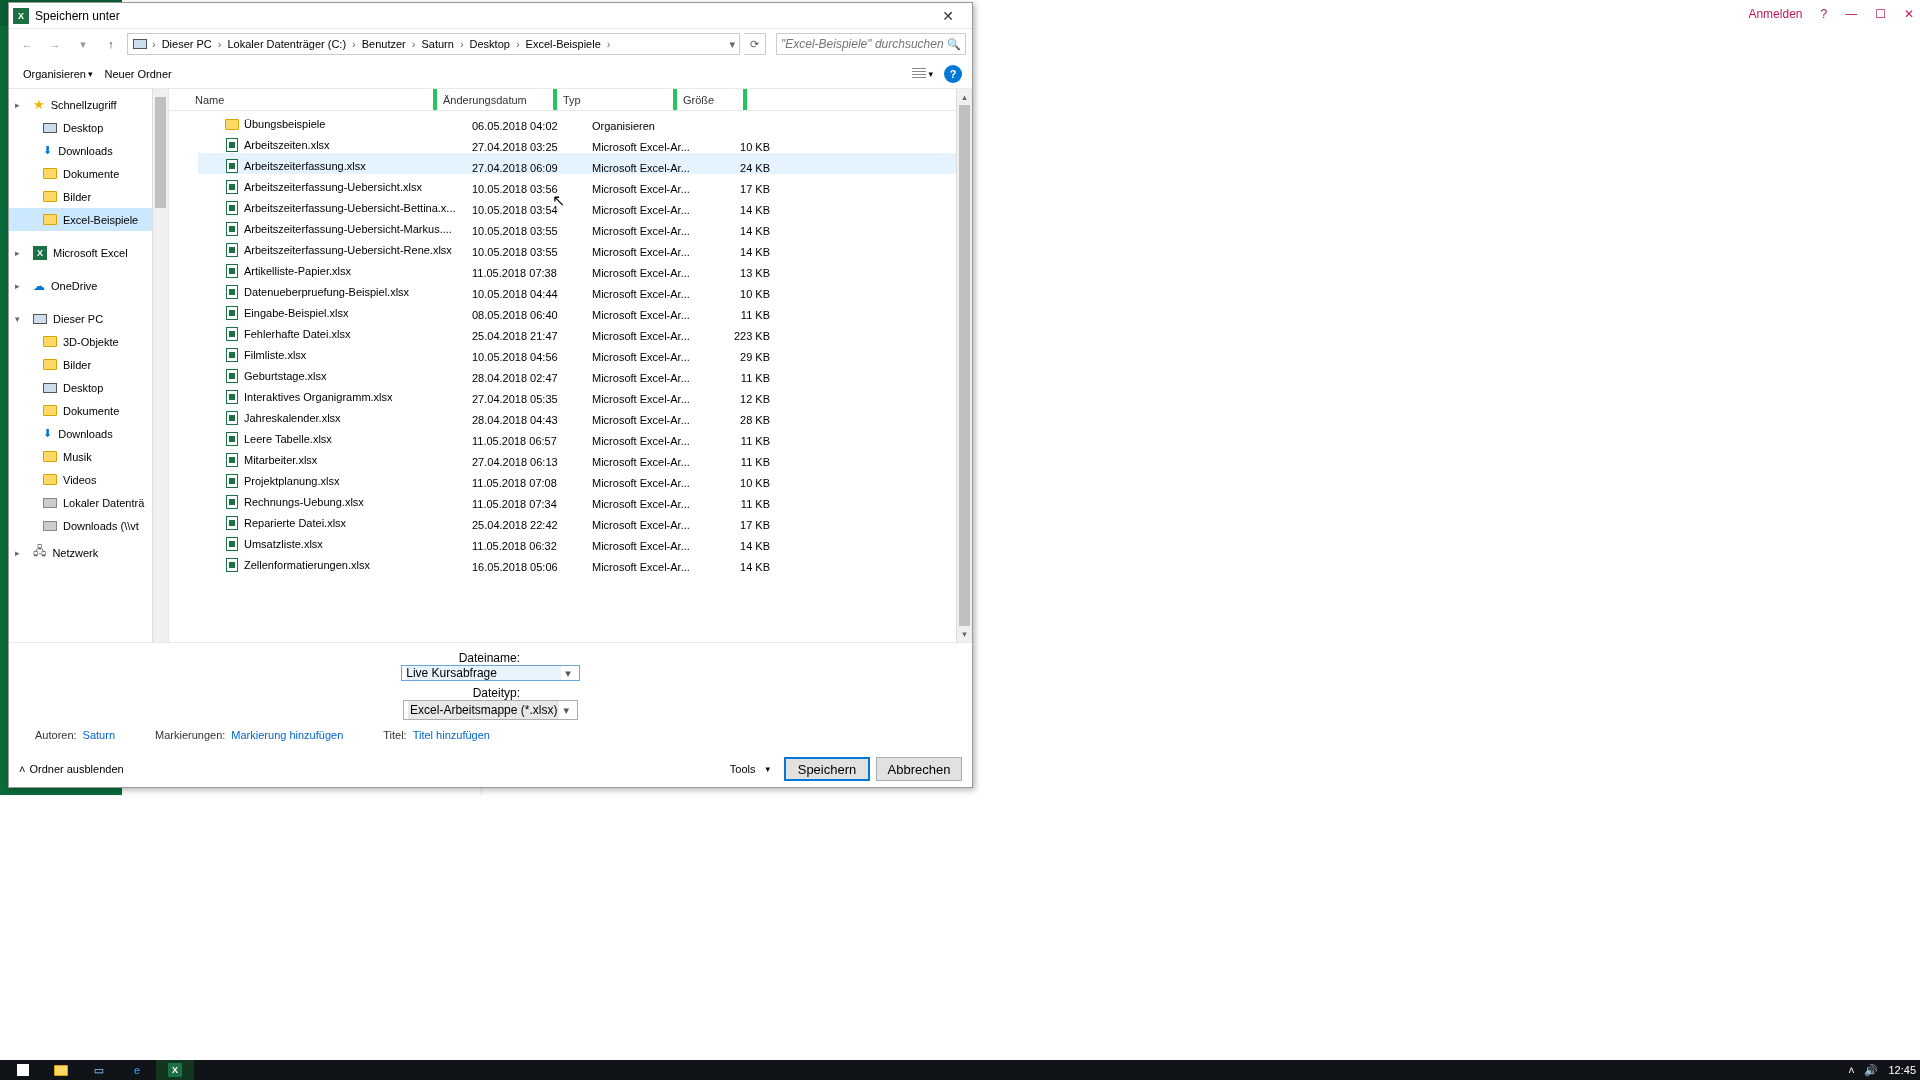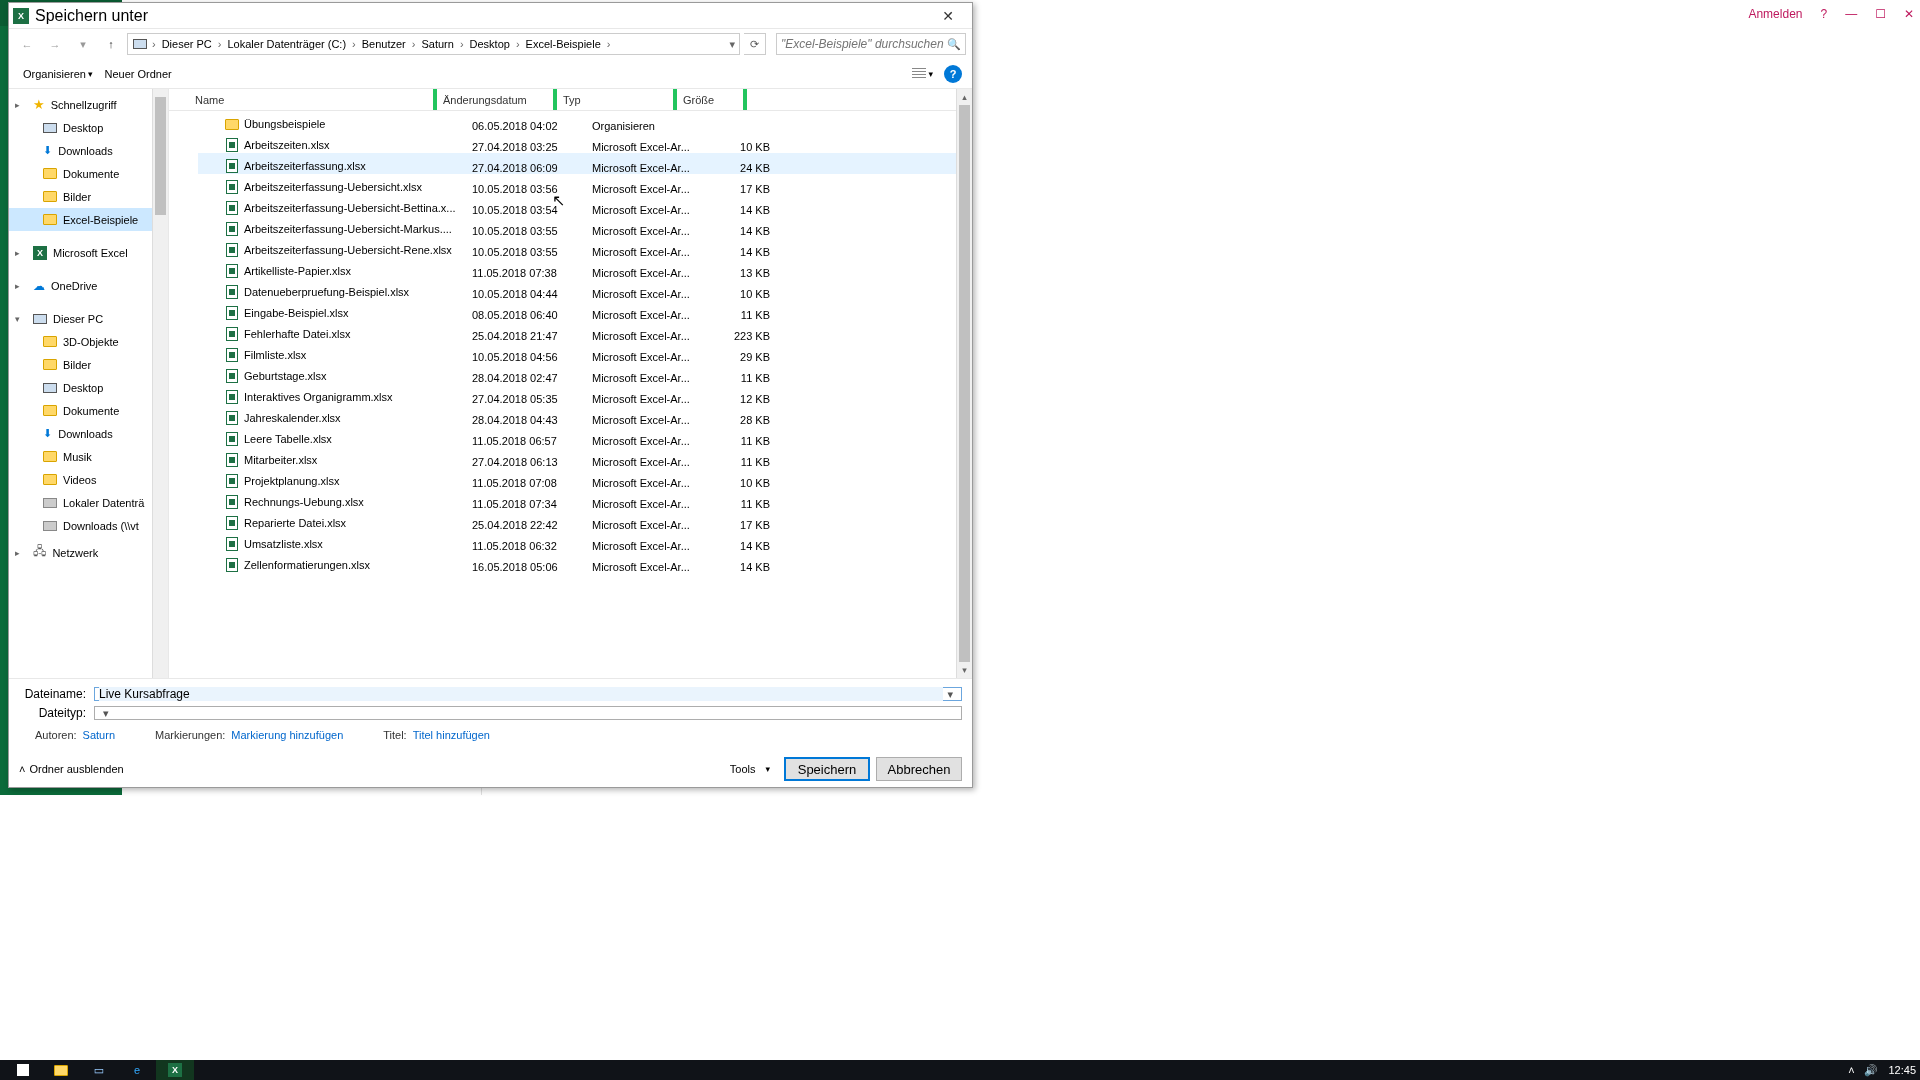--- a/index.html
+++ b/index.html
@@ -20,21 +20,21 @@
 .taskbar-left { display: flex; align-items: center; gap: 0; }
 .taskbar-icon { width: 38px; height: 20px; display: flex; align-items: center; justify-content: center; color: #fff; font-size: 11px; }
 .taskbar-icon.start { background: #101318; }
 .taskbar-right { display: flex; align-items: center; gap: 10px; color: #fff; font-size: 10px; }
 .taskbar-right span { color: #fff; }
 
 
 .dialog { position: absolute; left: 8px; top: 2px; width: 965px; height: 786px; background: #fff; border: 1px solid #9a9a9a; box-shadow: 2px 2px 6px rgba(0,0,0,0.3); display: flex; flex-direction: column; }
 .dialog-titlebar { height: 26px; display: flex; align-items: center; padding: 0 4px; border-bottom: 1px solid #e8e8e8; }
 .dialog-titlebar .app-icon { width: 16px; height: 16px; background: #1d7044; margin-right: 6px; display:flex; align-items:center; justify-content:center; color:#fff; font-size:9px; font-weight:bold; }
-.dialog-titlebar .title { flex: 1; font-size: 16px; }
+.dialog-titlebar .title { flex: 1; font-size: 12px; }
 .dialog-titlebar .close { width: 40px; height: 22px; display: flex; align-items: center; justify-content: center; font-size: 14px; color: #333; }
 
 
 .address-row { height: 30px; display: flex; align-items: center; padding: 2px 6px; gap: 4px; }
 .nav-btn { width: 24px; height: 22px; display: flex; align-items: center; justify-content: center; color: #999; }
 .nav-btn.enabled { color: #333; }
 .breadcrumb { flex: 1; height: 22px; border: 1px solid #ccc; background: #fff; display: flex; align-items: center; padding: 0 2px; font-size: 12px; }
 .breadcrumb .bc-icon { width:16px; height:16px; display:inline-flex; align-items:center; justify-content:center; margin: 0 2px; }
 .breadcrumb .crumb { padding: 0 4px; cursor: default; white-space: nowrap; }
 .breadcrumb .sep { color: #666; padding: 0 2px; }
@@ -72,21 +72,21 @@
 .col-name { width: 248px; display:flex; align-items:center; }
 .col-date { width: 120px; }
 .col-type { width: 120px; }
 .col-size { width: 70px; text-align: right; }
 .file-scrollbar { position:absolute; right:0; top:0; width:16px; height:100%; background:#f0f0f0; border-left:1px solid #ddd; }
 .file-scrollbar .arrow{height:16px; display:flex; align-items:center; justify-content:center; color:#666; font-size:9px;}
 .file-scrollbar .thumb{ position:absolute; right:2px; left:2px; top:16px; bottom:16px; background:#c0c0c0;}
 
 
 .fields-area { border-top: 1px solid #e8e8e8; padding: 8px 10px 6px 10px; }
-.field-row { display: flex; align-items: center; margin-bottom: 5px; }
+.field-row { display: flex; align-items: center; margin-bottom: 5px; flex-direction: column; }
 .field-row .lbl { width: 75px; text-align: right; padding-right: 8px; font-size: 12px; }
 .field-row .combo { flex: 1; height: 14px; border: 1px solid #6ba6de; background: #fff; display: flex; align-items: center; padding: 0 4px; position: relative; }
 .field-row .combo.filename { border-color:#6ba6de; }
 .field-row .combo input { border: none; outline: none; flex: 1; font-size: 12px; background: #eaf4fd; }
 .field-row .combo .caret { color: #555; padding: 0 4px; }
 .field-row .combo.type { border-color:#adadad; }
 .field-row .combo.type .text { flex:1; font-size:12px; background:#e8e8e8; padding:2px 2px; }
 .meta-row { display: flex; align-items: center; gap: 40px; padding: 4px 0 4px 16px; font-size: 12px; }
 .meta-row .meta { display: flex; gap: 6px; }
 .meta-row .meta .k { color:#333; }
@@ -567,20 +567,21 @@
     <div class="field-row">
       <div class="lbl">Dateiname:</div>
       <div class="combo filename">
         <input value="Live Kursabfrage" style="">
         <span class="caret">▾</span>
       </div>
     </div>
     <div class="field-row">
       <div class="lbl">Dateityp:</div>
       <div class="combo type">
+        <span class="text">Excel-Arbeitsmappe (*.xlsx)</span>
         <span class="caret">▾</span>
       </div>
     </div>
     <div class="meta-row">
       <div class="meta">
           <span class="k">Autoren:</span>
           <span class="v">Saturn</span>
         </div>
       <div class="meta">
           <span class="k">Markierungen:</span>

